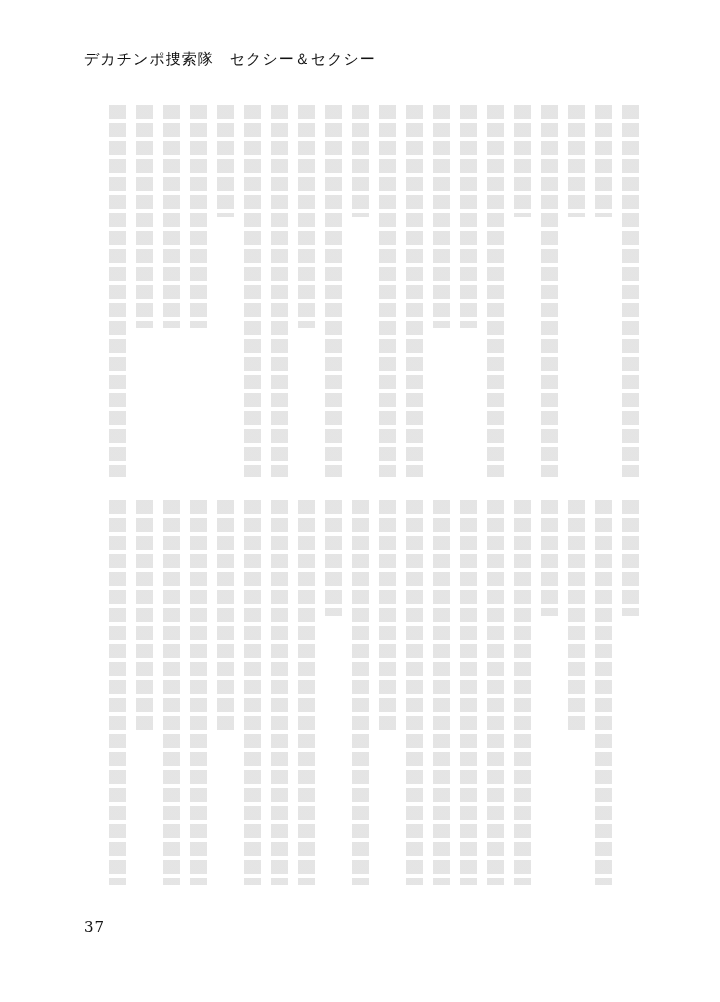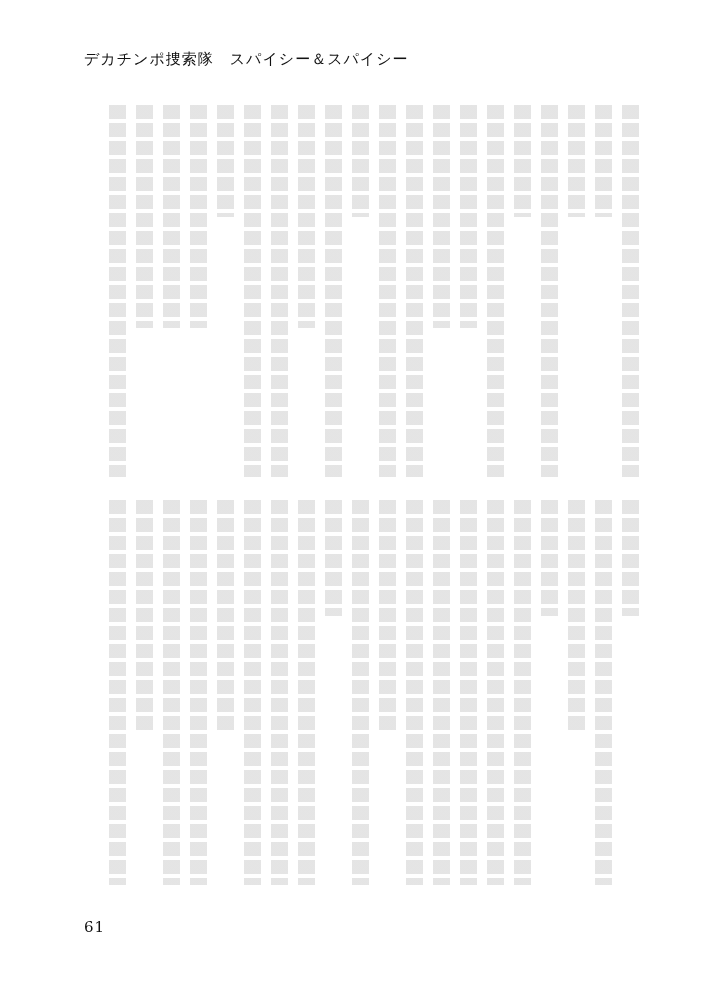--- a/index.html
+++ b/index.html
@@ -24,21 +24,21 @@
       width: 17px; height: 100%;
       background: repeating-linear-gradient(to bottom, #cfcfcf 0 14px, #ffffff 14px 18px);
       opacity: 0.55;
     }
     .col.short { height: 30%; }
     .col.mid { height: 60%; }
   </style>
 </head>
 <body>
 
-<div class="running-head">デカチンポ捜索隊　スパイシー＆スパイシー</div>
+<div class="running-head">デカチンポ捜索隊　セクシー＆セクシー</div>
 
 <div class="tier top">
   <div class="col"></div>
   <div class="col short"></div>
   <div class="col short"></div>
   <div class="col"></div>
   <div class="col short"></div>
   <div class="col"></div>
   <div class="col mid"></div>
   <div class="col mid"></div>
@@ -73,14 +73,14 @@
   <div class="col"></div>
   <div class="col"></div>
   <div class="col mid"></div>
   <div class="col"></div>
   <div class="col"></div>
   <div class="col mid"></div>
   <div class="col"></div>
 </div>
 
 <div class="footer">
-  <span>61</span>
+  <span>37</span>
 </div>
 
 </body></html>

